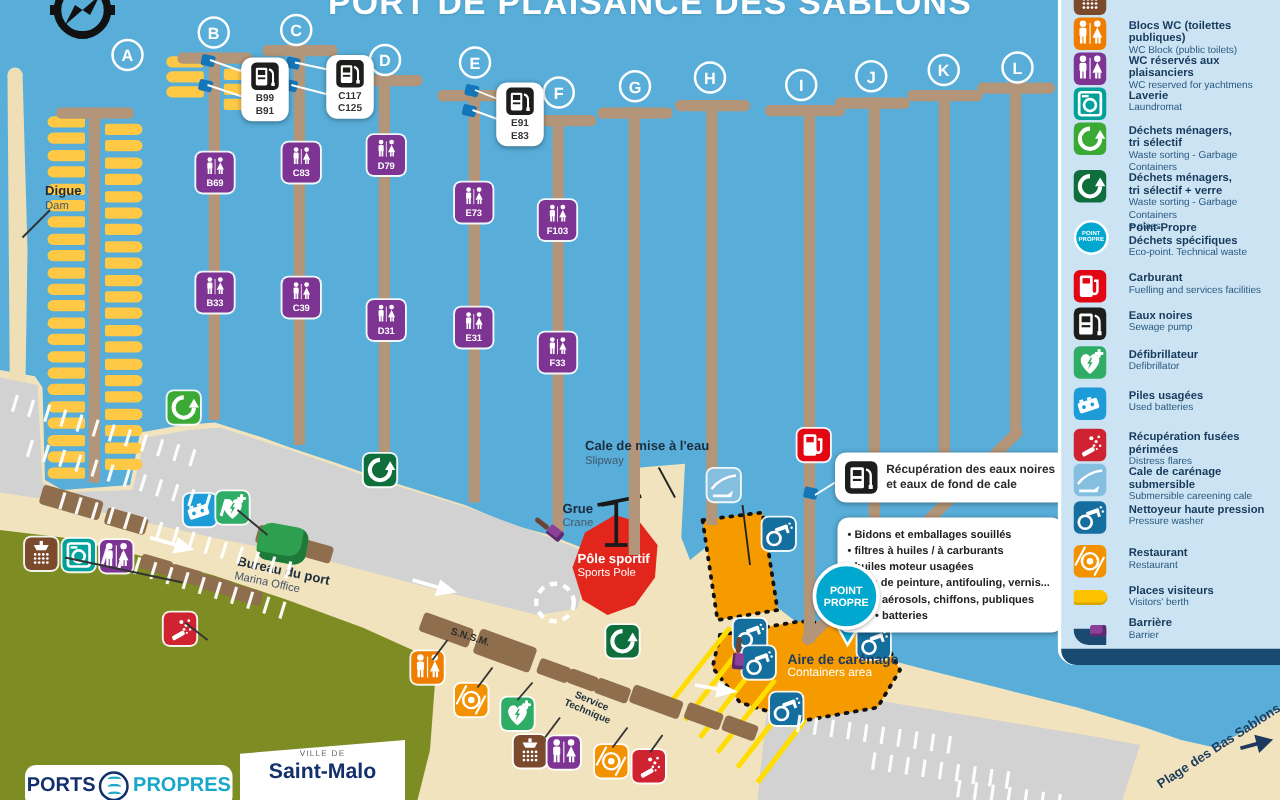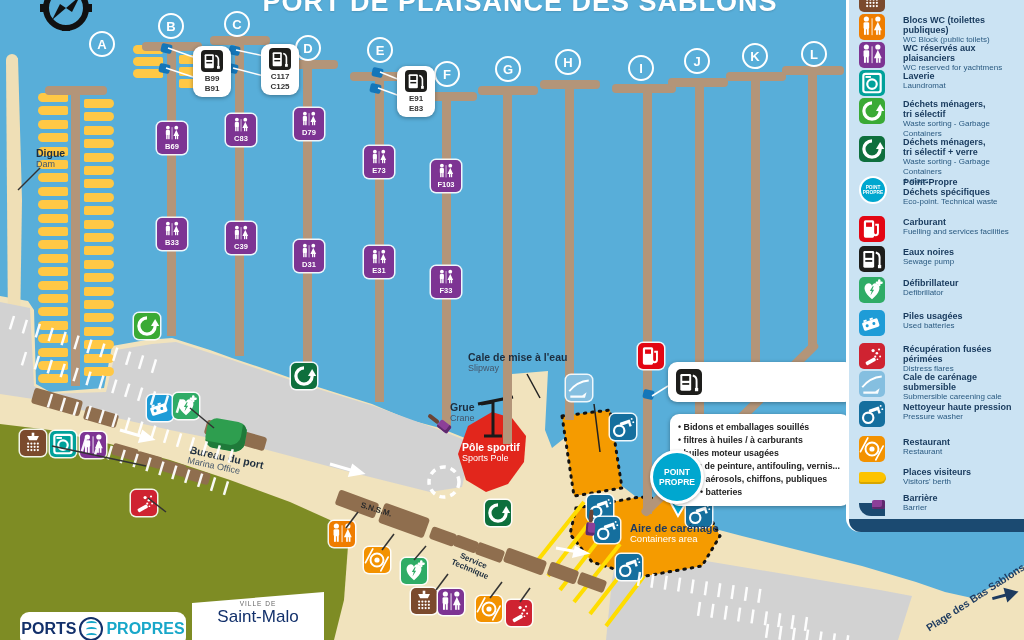--- a/index.html
+++ b/index.html
@@ -77,21 +77,21 @@
   
   #ppbox{position:absolute;left:20px;top:612px;width:166px;height:34px;background:#fff;border-radius:9px;
          display:flex;align-items:center;justify-content:center;gap:3px;z-index:26;}
   #ppbox .t1{font-size:16px;font-weight:bold;color:#12306b;}
   #ppbox .t2{font-size:16px;font-weight:bold;color:#18a7c9;}
   #ppbox .wavecir{width:20px;height:20px;border:2px solid #12306b;border-radius:50%;display:flex;flex-direction:column;align-items:center;justify-content:center;gap:1px;}
   #ppbox .wavecir i{display:block;width:11px;height:3px;border-top:2px solid #18a7c9;border-radius:50%;}
   #smbox{position:absolute;left:192px;top:592px;width:132px;height:50px;background:#fff;
          clip-path:polygon(0 22%,100% 0,100% 100%,0 100%);text-align:center;z-index:26;padding-top:8px;box-sizing:border-box;}
   #smbox .v{display:block;font-size:6.5px;letter-spacing:1px;color:#666;}
-  #smbox .c{display:block;font-size:17px;font-weight:normal;color:#12306b;}
+  #smbox .c{display:block;font-size:17px;font-weight:bold;color:#12306b;}
 </style>
 </head>
 <body>
 
 <div id="stage">
 
   <svg class="layer" width="1024" height="640" style="z-index:1">
 
     <polygon fill="#f1e3bd" points="0,296 28,301 34,310 36,384 50,392 104,388 112,346 146,340 172,338 210,350
       232,358 268,370 302,382 340,394 372,404 410,420 440,428 470,440 500,448 505,452 508,420 512,374 548,371
@@ -601,20 +601,24 @@
     <span>POINT</span>
     <span>PROPRE</span>
   </div>
 
   <div class="callout" id="co-recup">
     <div class="blk">
         <svg viewBox="0 0 24 24" style="--bg:#1d1d1b">
           <use href="#sym-sewage"></use>
         </svg>
       </div>
+    <div class="txt">
+      <span>Récupération des eaux noires</span>
+      <span>et eaux de fond de cale</span>
+    </div>
   </div>
   <div class="callout" id="co-waste">
     <ul id="waste-ul">
         <li>Bidons et emballages souillés</li>
         <li>filtres à huiles / à carburants</li>
         <li>huiles moteur usagées</li>
         <li>pots de peinture, antifouling, vernis...</li>
         <li class="ind">aérosols, chiffons, publiques</li>
         <li class="ind">batteries</li>
       </ul>

